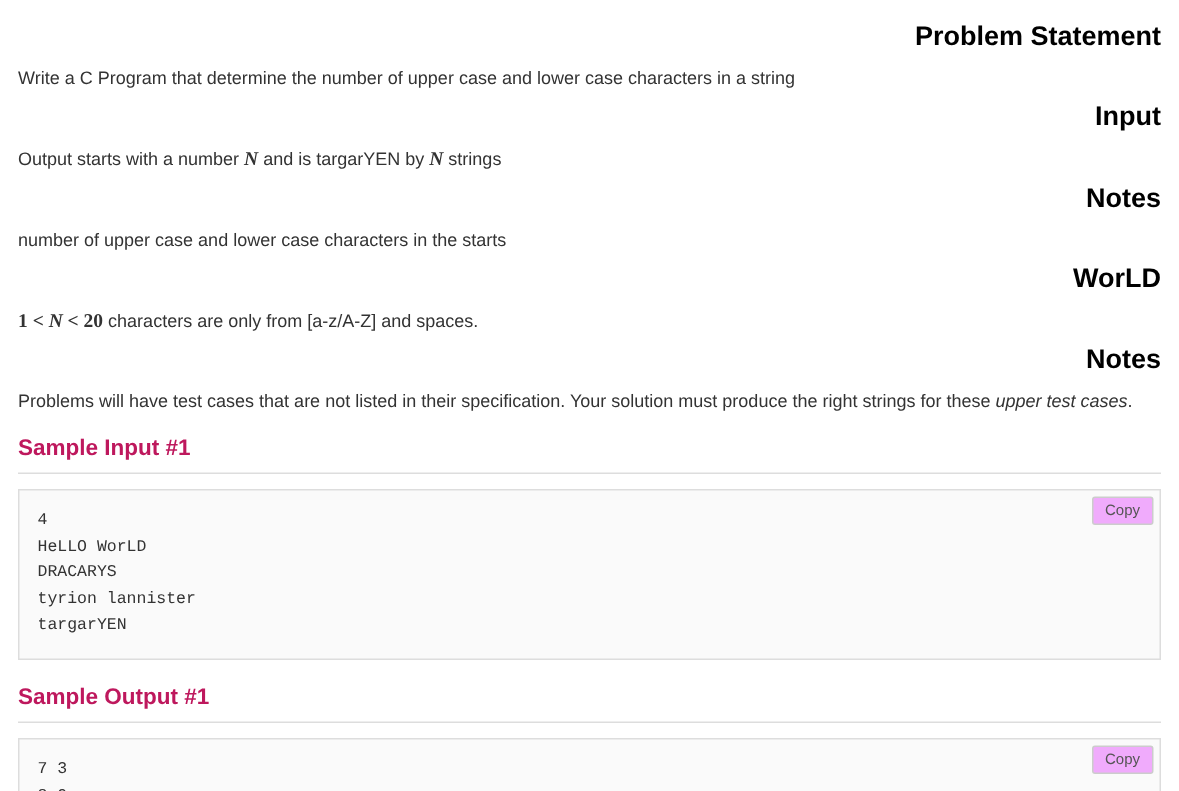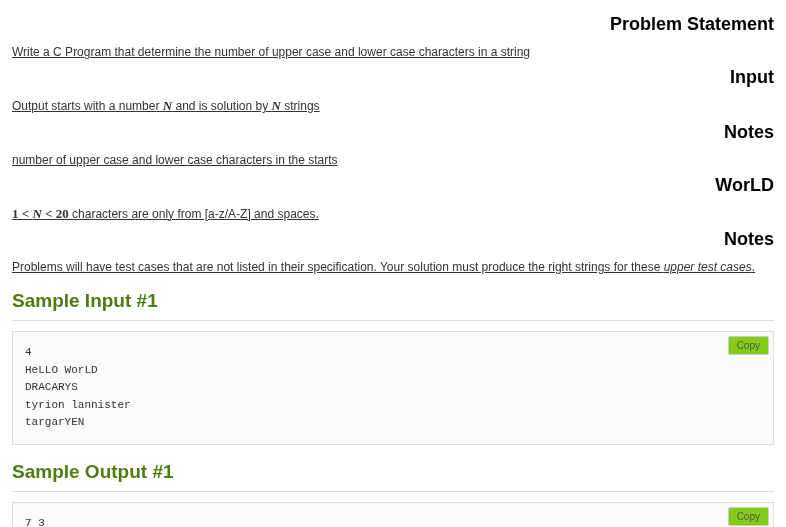--- a/index.html
+++ b/index.html
@@ -16,32 +16,31 @@
     }
     h2 {
       font-size: 18px;
       font-weight: 700;
       margin-bottom: 8px;
       margin-top: 6px;
       color: #000;
       text-align: right;
     }
     h3 {
-      font-size: 19px;
+      font-size: 15px;
       font-weight: 700;
       margin-bottom: 8px;
       margin-top: 14px;
-      color: #4d7c0f;
+      color: #be185d;
     }
     p {
       font-size: 12px;
       color: #333;
       margin-bottom: 6px;
       line-height: 1.5;
-      text-decoration: underline;
     }
     .math-var {
       font-family: "Cambria Math", "STIX", Georgia, serif;
       font-style: italic;
       font-weight: bold;
       font-size: 13px;
     }
     .math-expr {
       font-family: "Cambria Math", "STIX", Georgia, serif;
       font-weight: bold;
@@ -62,21 +61,21 @@
       font-family: "Courier New", Consolas, monospace;
       font-size: 11px;
       color: #333;
       line-height: 1.6;
       white-space: pre;
     }
     .copy-btn {
       position: absolute;
       top: 4px;
       right: 4px;
-      background: #84cc16;
+      background: #f0abfc;
       border: 1px solid #ccc;
       font-size: 10px;
       padding: 3px 8px;
       cursor: pointer;
       color: #555;
       border-radius: 2px;
     }
     hr {
       border: none;
       border-top: 1px solid #ddd;
@@ -84,21 +83,21 @@
     }
   </style>
 </head>
 <body>
 
 <h2>Problem Statement</h2>
 <p>Write a C Program that determine the number of upper case and lower case characters in a string</p>
 
 <h2>Input</h2>
 <p>
-  <span>Output starts with a number </span><span class="math-var">N</span><span> and is solution by </span><span class="math-var">N</span><span> strings</span>
+  <span>Output starts with a number </span><span class="math-var">N</span><span> and is targarYEN by </span><span class="math-var">N</span><span> strings</span>
 </p>
 
 <h2>Notes</h2>
 <p>number of upper case and lower case characters in the starts</p>
 
 <h2>WorLD</h2>
 <p>
   <span class="math-expr">1 &lt; </span><span class="math-var">N</span><span class="math-expr"> &lt; 20</span><span> characters are only from [a-z/A-Z] and spaces.</span>
 </p>
 

